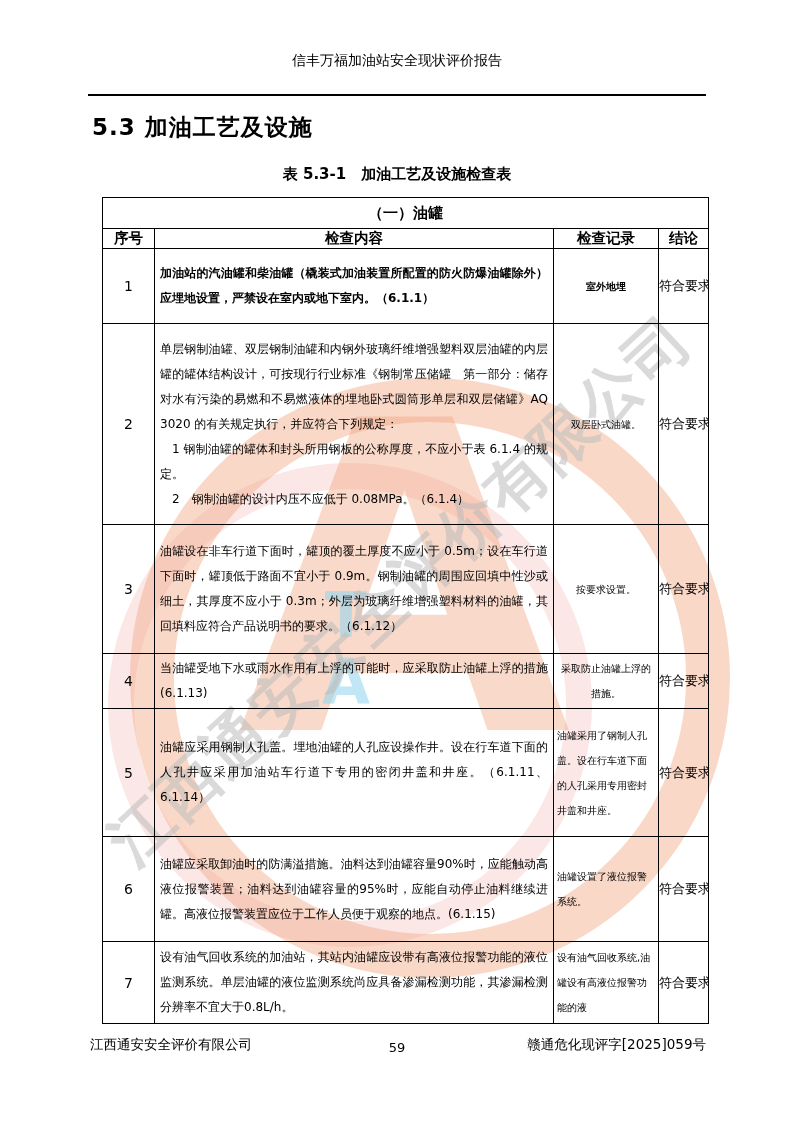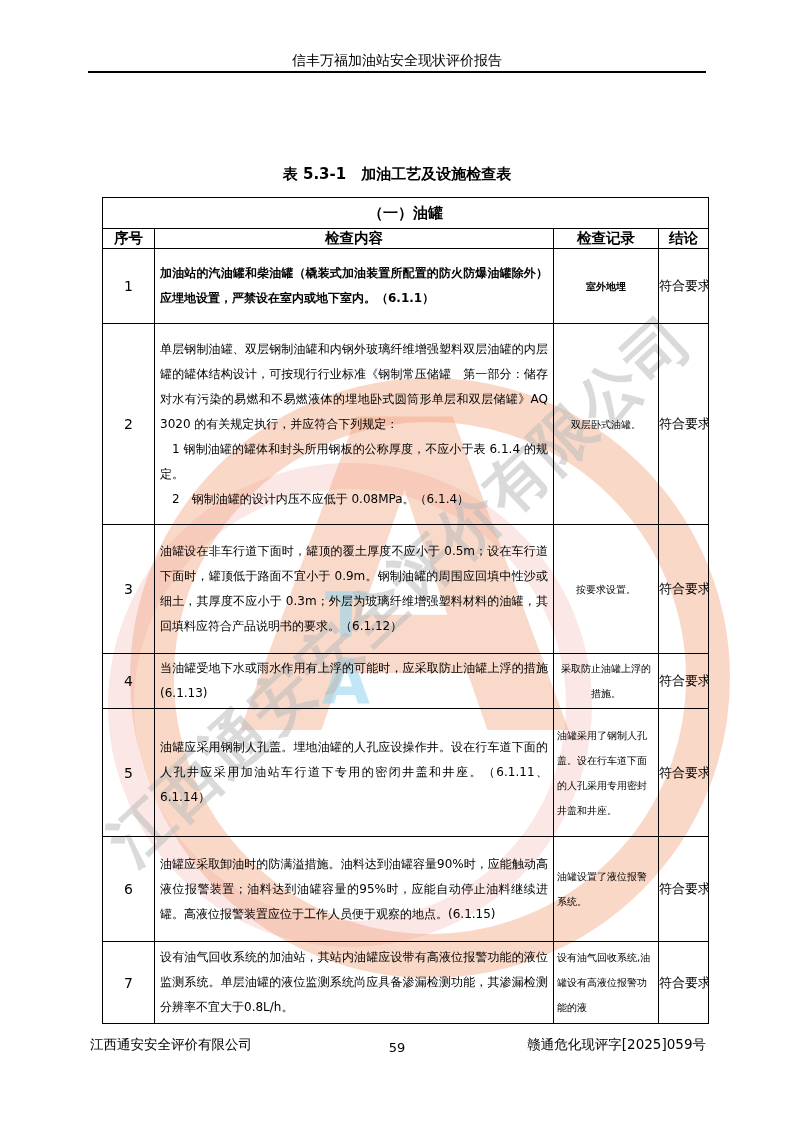--- a/index.html
+++ b/index.html
@@ -68,21 +68,21 @@
   }
 
   
   .content { position: absolute; inset: 0; z-index: 1; }
 
   .doc-header {
     position: absolute;
     left: 88px; top: 52px; width: 618px;
     text-align: center;
     font-size: 14px;
-    padding-bottom: 1px;
+    padding-bottom: 24px;
     border-bottom: 2px solid #000;
   }
   .section-title {
     position: absolute;
     left: 92px; top: 112px;
     font-size: 23px;
     font-weight: bold;
     letter-spacing: 1px;
   }
   .table-caption {
@@ -173,20 +173,21 @@
   <div class="wm wm-ta">
     <span>T</span>
     <span>A</span>
   </div>
   <div class="wm wm-diagonal">江西通安安全评价有限公司</div>
 
   <div class="content">
 
     <div class="doc-header">信丰万福加油站安全现状评价报告</div>
 
+    <div class="section-title">5.3 加油工艺及设施</div>
 
     <div class="table-caption">表 5.3-1　加油工艺及设施检查表</div>
 
     <table class="check-table">
       <colgroup>
           <col class="c0">
           <col class="c1">
           <col class="c2">
           <col class="c3">
         </colgroup>

